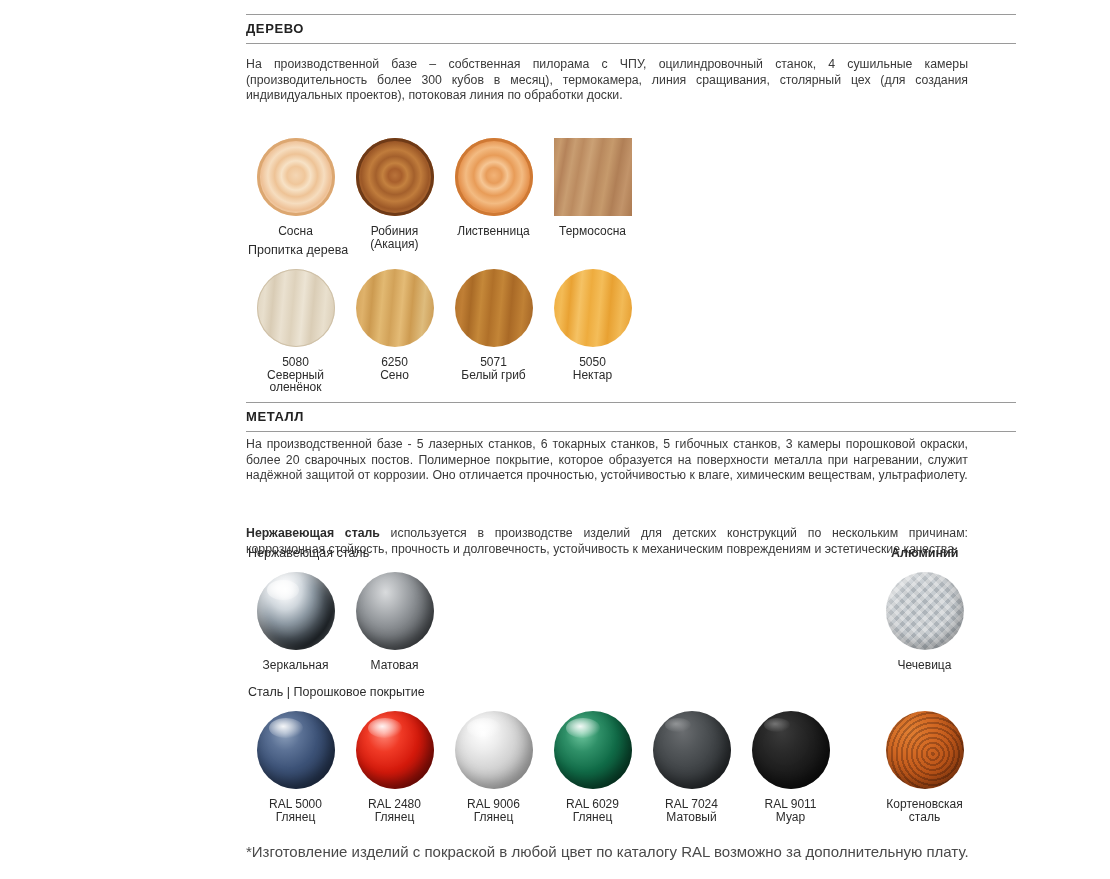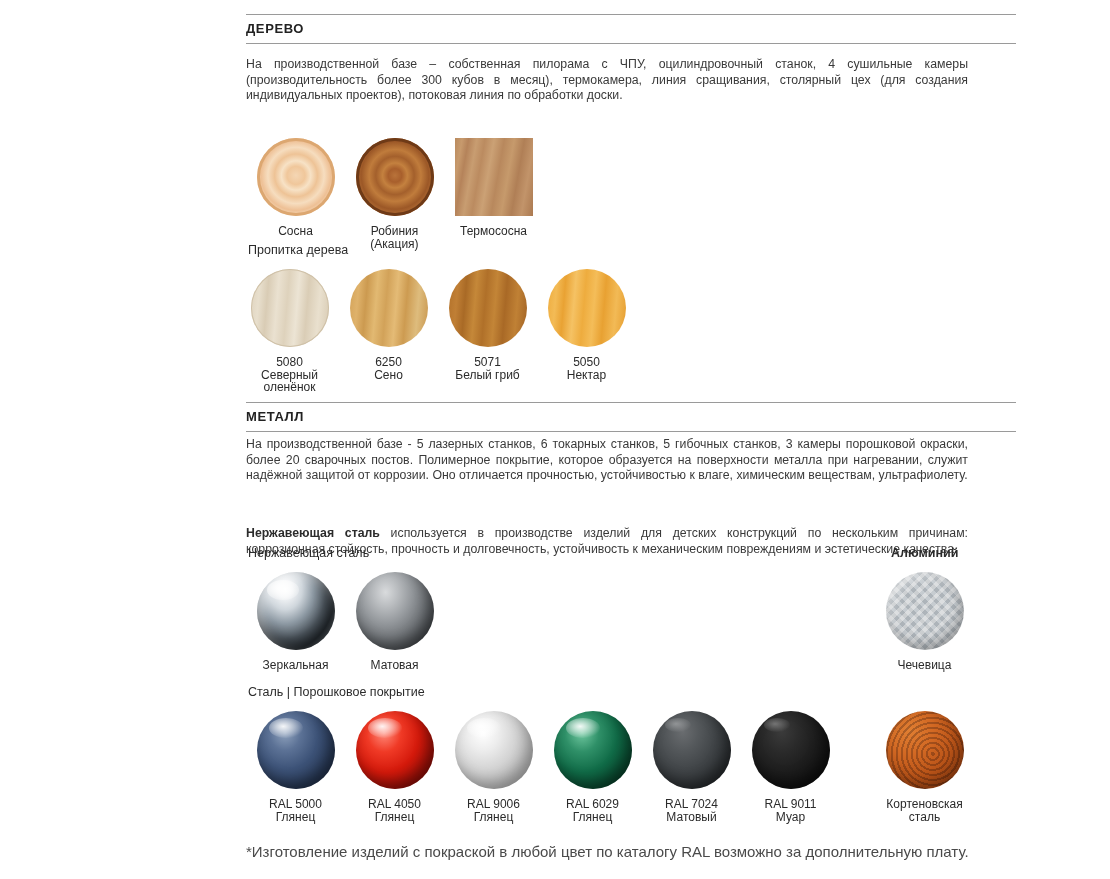--- a/index.html
+++ b/index.html
@@ -245,29 +245,35 @@
       <div class="caption">Сосна</div>
     </div>
     <div class="swatch">
       <div class="disc-wrap">
         <span class="disc w-robinia"></span>
       </div>
       <div class="caption">Робиния (Акация)</div>
     </div>
     <div class="swatch">
       <div class="disc-wrap">
+        <span class="disc w-listvennica"></span>
+      </div>
+      <div class="caption">Лиственница</div>
+    </div>
+    <div class="swatch">
+      <div class="disc-wrap">
         <span class="disc w-termososna"></span>
       </div>
       <div class="caption">Термососна</div>
     </div>
   </div>
 
   <div class="sub-title" style="top:243px; left:248px;">Пропитка дерева</div>
 
-  <div class="swatch-row" style="top:267px; left:240px;justify-content:center;">
+  <div class="swatch-row" style="top:267px; left:246px;justify-content:center;">
     <div class="swatch">
       <div class="disc-wrap">
         <span class="disc p-5080"></span>
       </div>
       <div class="caption">
         <span>5080</span>
         <span class="l2">Северный оленёнок</span>
       </div>
     </div>
     <div class="swatch">
@@ -348,21 +354,21 @@
       <div class="caption">
         <span>RAL 5000</span>
         <span class="l2">Глянец</span>
       </div>
     </div>
     <div class="swatch">
       <div class="disc-wrap">
         <span class="sphere gloss c-3020"></span>
       </div>
       <div class="caption">
-        <span>RAL 4050</span>
+        <span>RAL 2480</span>
         <span class="l2">Глянец</span>
       </div>
     </div>
     <div class="swatch">
       <div class="disc-wrap">
         <span class="sphere gloss c-9006"></span>
       </div>
       <div class="caption">
         <span>RAL 9006</span>
         <span class="l2">Глянец</span>

